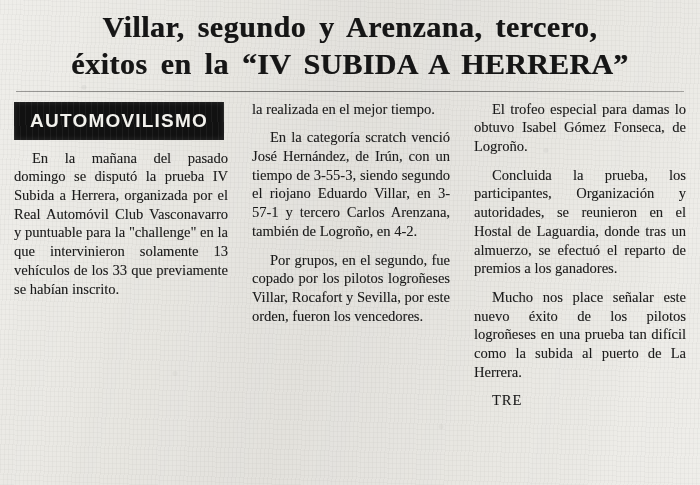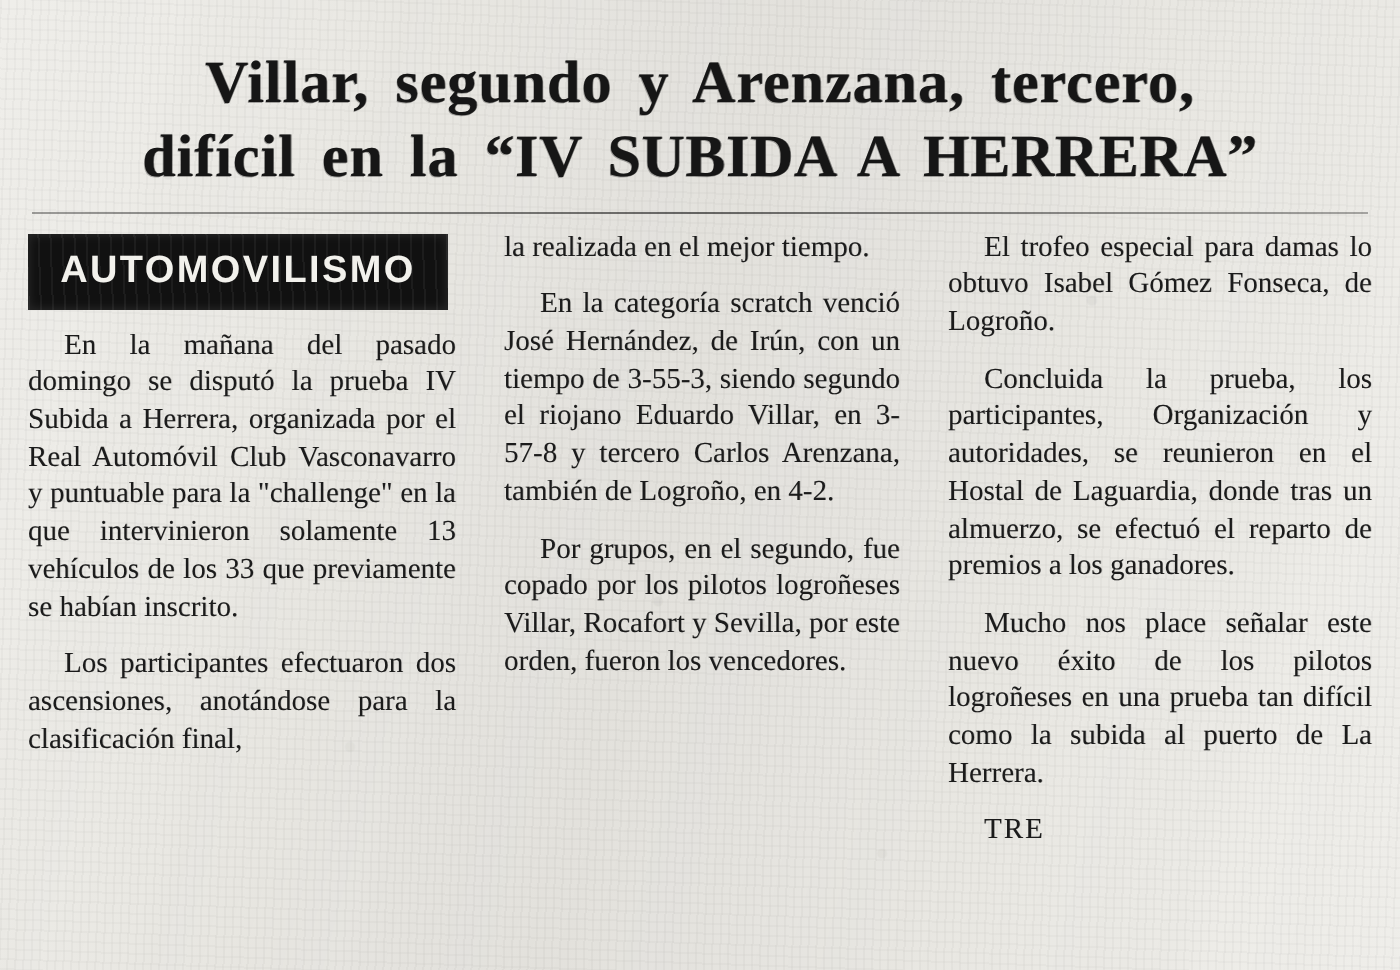--- a/index.html
+++ b/index.html
@@ -39,21 +39,21 @@
     pointer-events: none;
     background:
       repeating-linear-gradient(92deg, rgba(0,0,0,0.022) 0px, rgba(0,0,0,0.022) 1px, rgba(255,255,255,0) 1px, rgba(255,255,255,0) 4px),
       repeating-linear-gradient(2deg, rgba(0,0,0,0.018) 0px, rgba(0,0,0,0.018) 1px, rgba(255,255,255,0) 1px, rgba(255,255,255,0) 5px);
     mix-blend-mode: multiply;
   }
 
   .content {
     position: relative;
     z-index: 3;
-    padding: 25px 14px 0 14px;
+    padding: 10px 14px 0 14px;
   }
 
   
   .headline {
     text-align: center;
     font-family: "Liberation Serif", serif;
     font-weight: bold;
     letter-spacing: 0.5px;
     color: #161616;
     text-shadow: 0.4px 0 0 rgba(0,0,0,0.45), -0.3px 0.3px 0 rgba(0,0,0,0.3);
@@ -150,38 +150,37 @@
   }
 </style>
 </head>
 <body>
 
 <div id="page">
   <div class="content">
 
     <div class="headline">
       <div class="line1">Villar,  segundo  y  Arenzana,  tercero,</div>
-      <div class="line2"><span>difícil  en  la  </span><span class="emph">“IV SUBIDA A HERRERA”</span></div>
+      <div class="line2"><span>éxitos  en  la  </span><span class="emph">“IV SUBIDA A HERRERA”</span></div>
     </div>
 
     <div class="rule"></div>
 
     <div class="cols">
 
       <div class="col col-1">
         <div class="banner">
           <span class="txt">AUTOMOVILISMO</span>
         </div>
         <p>En la mañana del pasado domingo se disputó la prueba IV Subida a Herrera, organizada por el Real Automóvil Club Vasconavarro y puntuable para la "challenge" en la que intervinieron solamente 13 vehículos de los 33 que previamente se habían inscrito.</p>
-        <p>Los participantes efectuaron dos ascensiones, anotándose para la clasificación final,</p>
       </div>
 
       <div class="col col-2">
         <p class="noindent">la realizada en el mejor tiempo.</p>
-        <p>En la categoría scratch venció José Hernández, de Irún, con un tiempo de 3-55-3, siendo segundo el riojano Eduardo Villar, en 3-57-8 y tercero Carlos Arenzana, también de Logroño, en 4-2.</p>
+        <p>En la categoría scratch venció José Hernández, de Irún, con un tiempo de 3-55-3, siendo segundo el riojano Eduardo Villar, en 3-57-1 y tercero Carlos Arenzana, también de Logroño, en 4-2.</p>
         <p>Por grupos, en el segundo, fue copado por los pilotos logroñeses Villar, Rocafort y Sevilla, por este orden, fueron los vencedores.</p>
       </div>
 
       <div class="col col-3">
         <p>El trofeo especial para damas lo obtuvo Isabel Gómez Fonseca, de Logroño.</p>
         <p>Concluida la prueba, los participantes, Organización y autoridades, se reunieron en el Hostal de Laguardia, donde tras un almuerzo, se efectuó el reparto de premios a los ganadores.</p>
         <p>Mucho nos place señalar este nuevo éxito de los pilotos logroñeses en una prueba tan difícil como la subida al puerto de La Herrera.</p>
         <p class="signature">TRE</p>
       </div>
 

